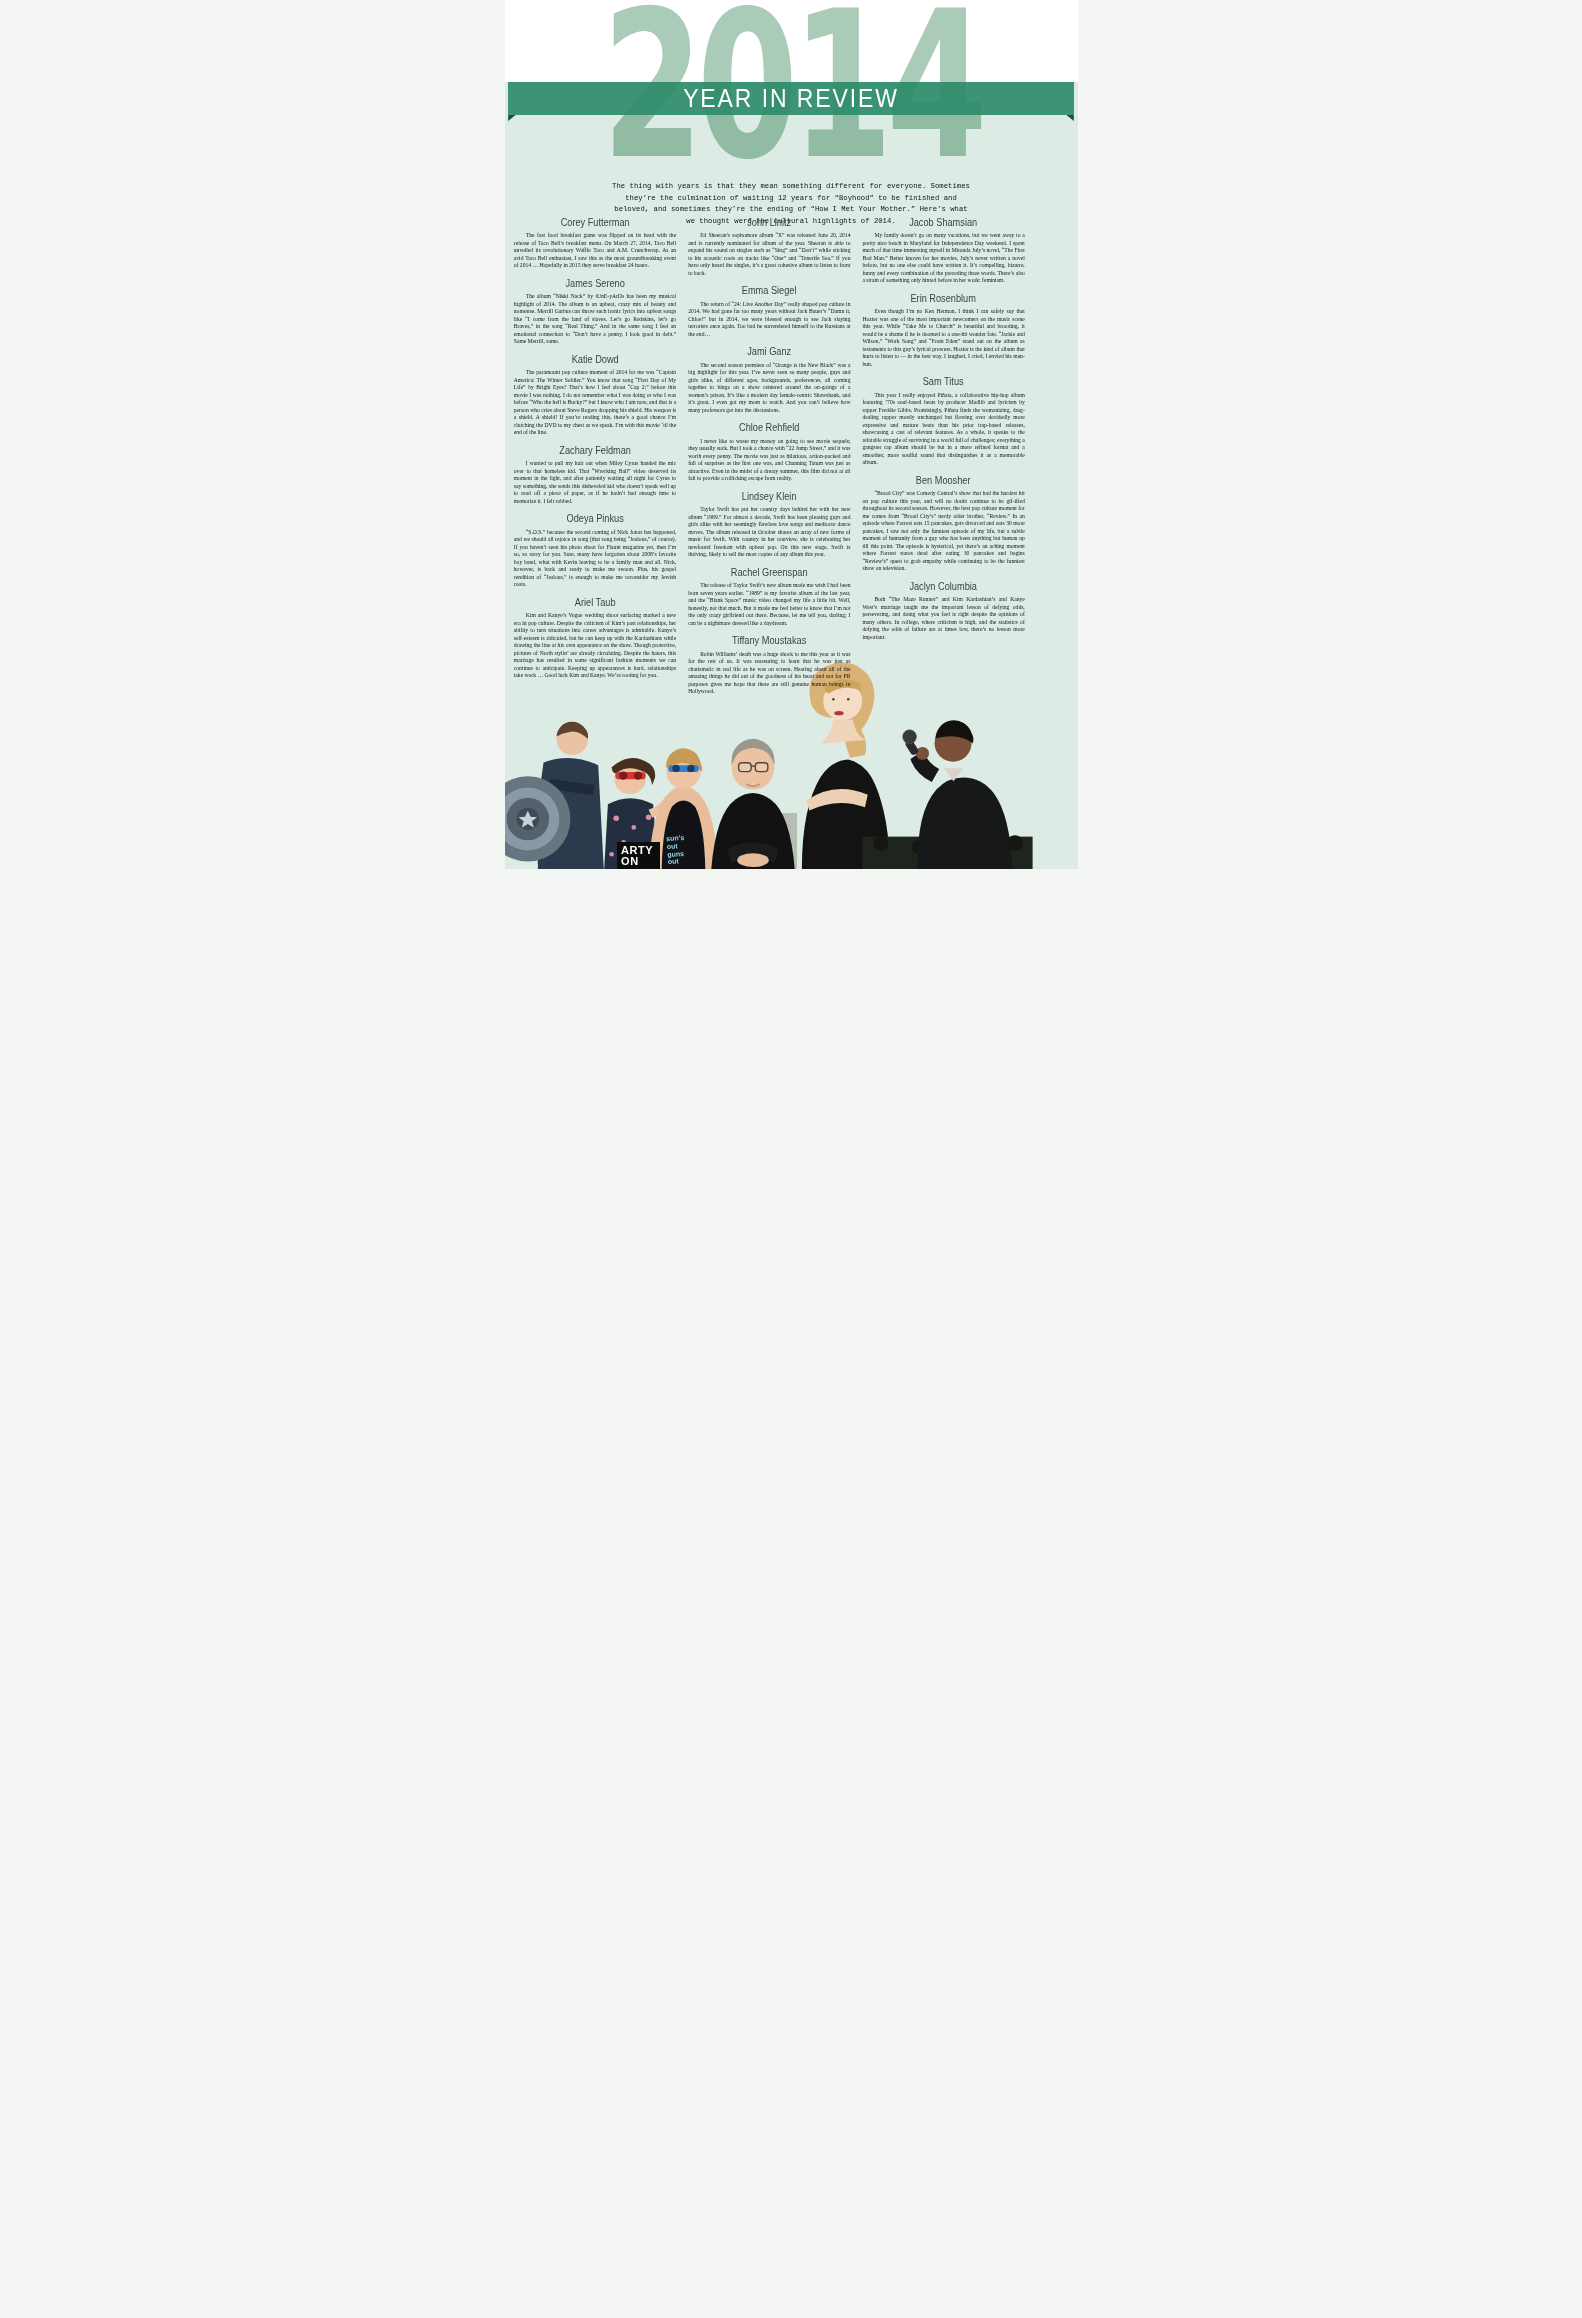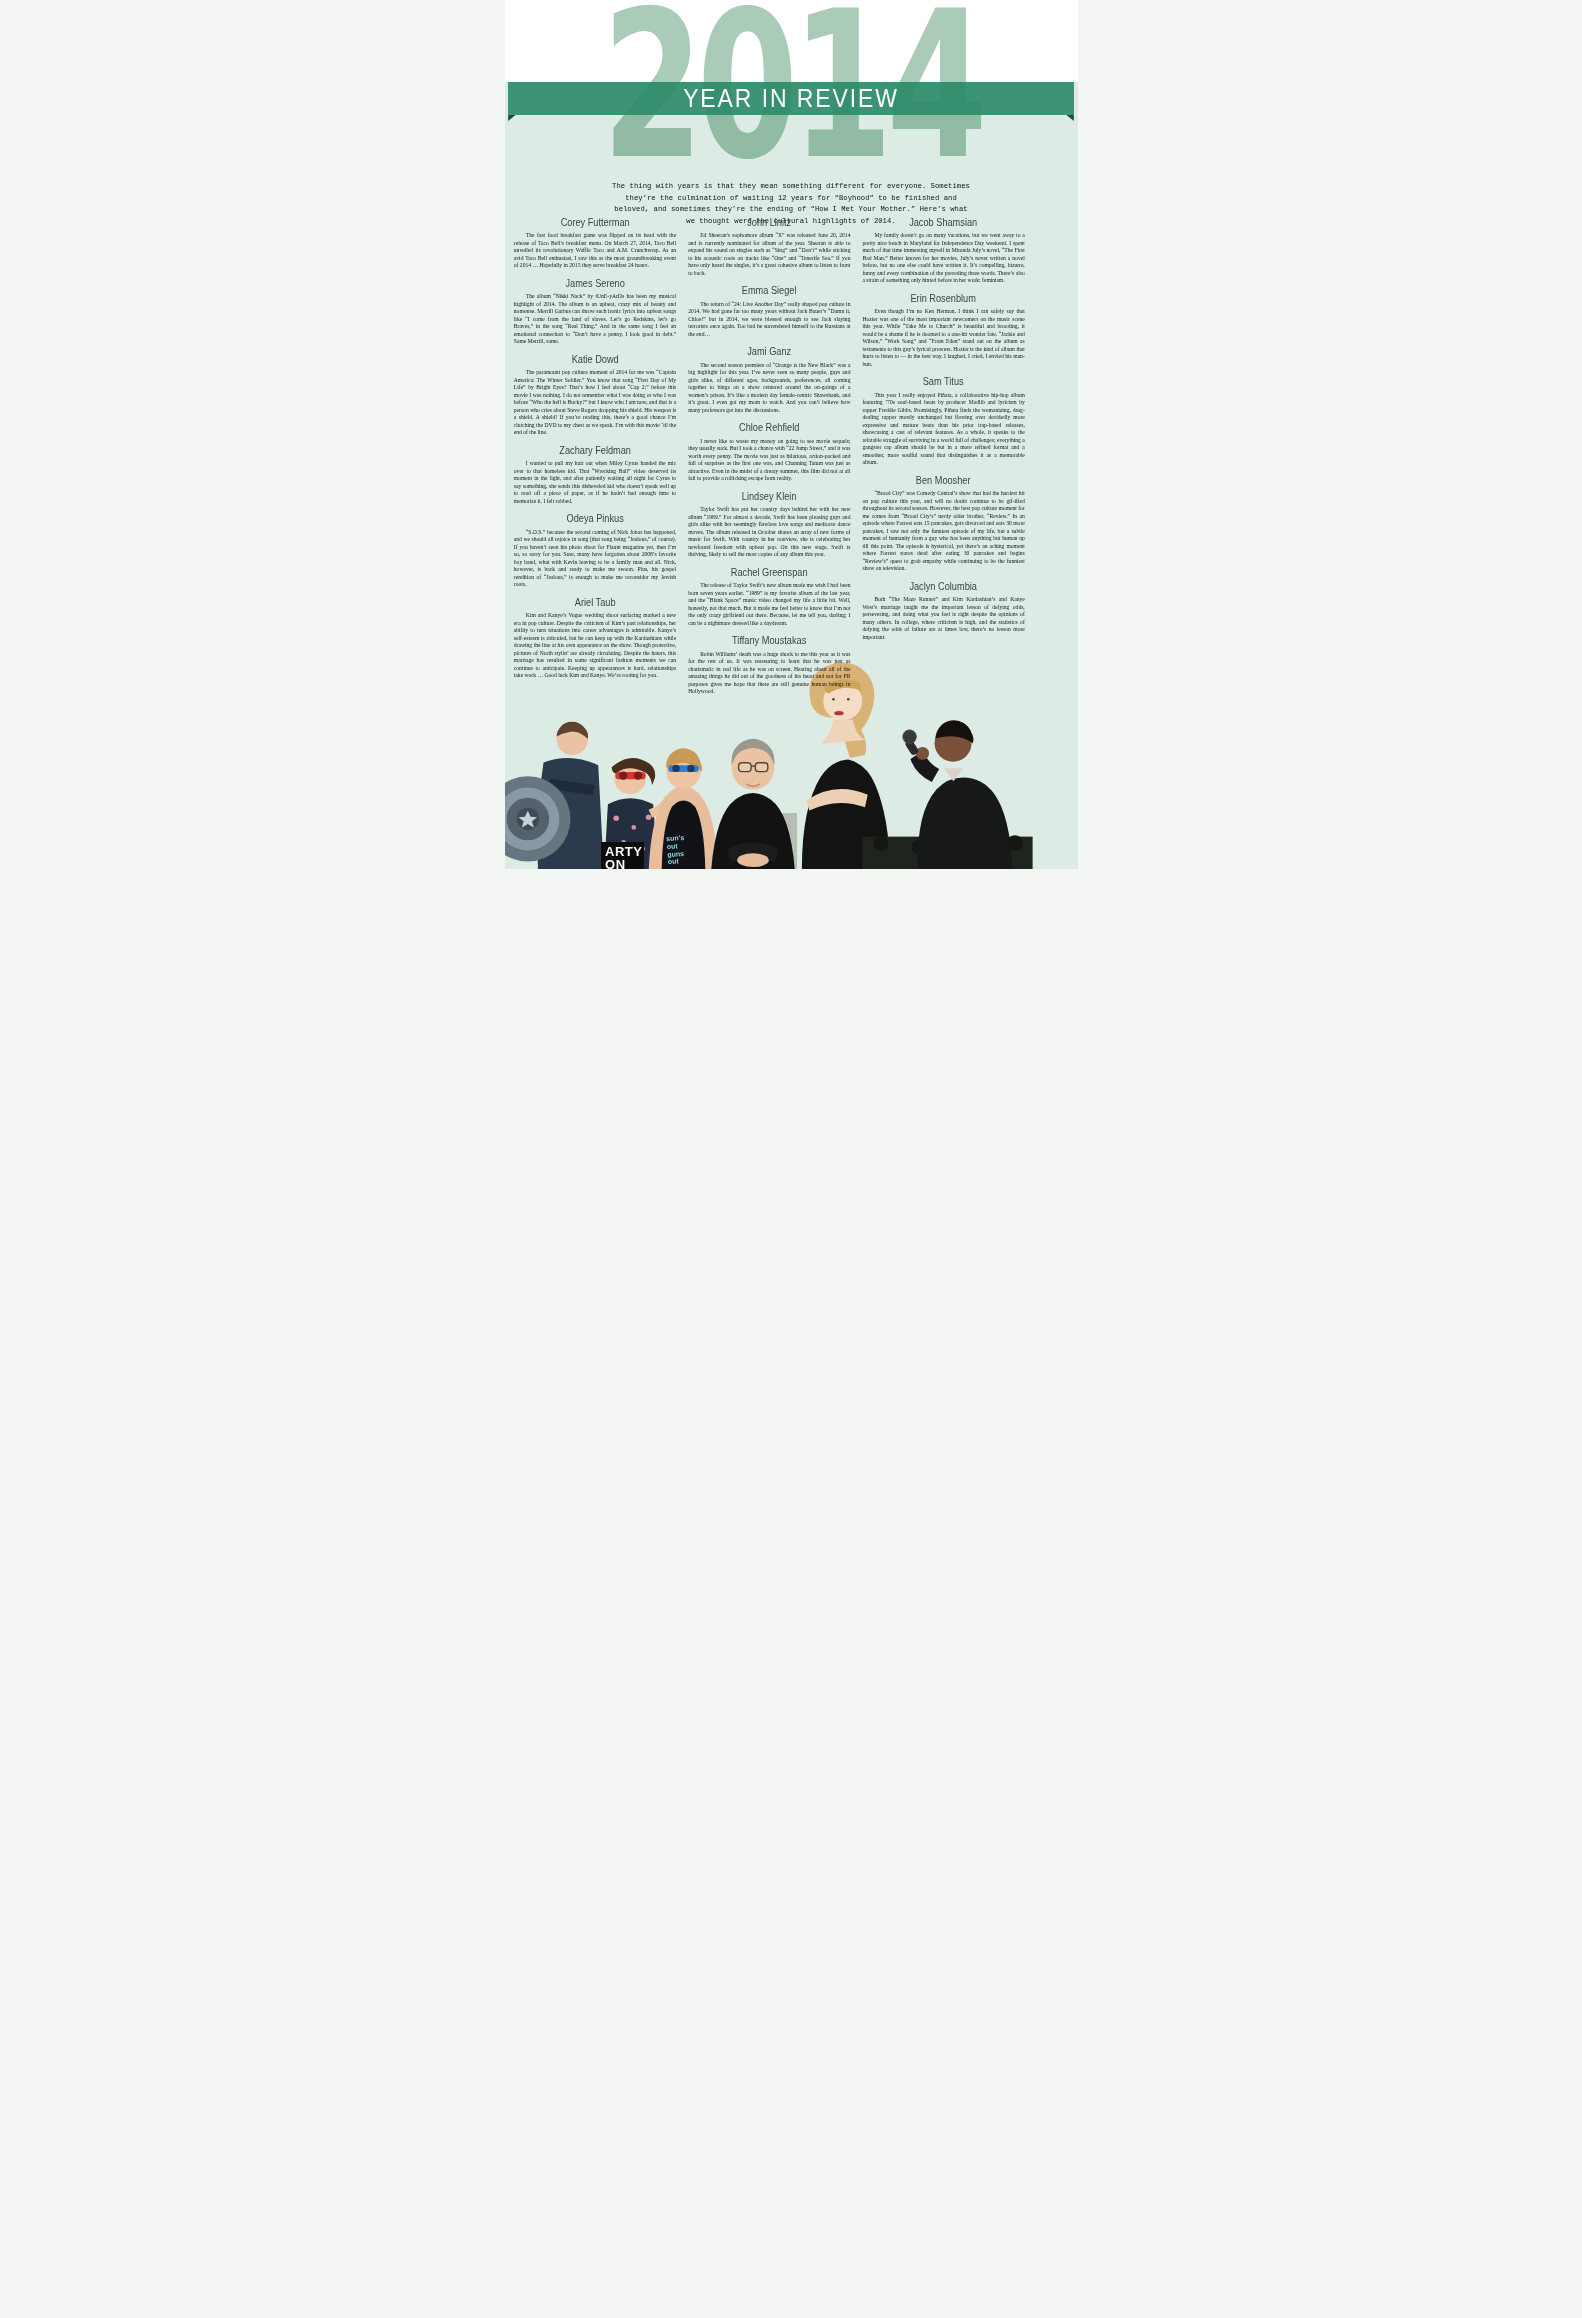--- a/index.html
+++ b/index.html
@@ -24,22 +24,22 @@
   .cols{position:absolute;top:217px;left:9.3px;width:511px;display:flex;gap:12px;z-index:2;}
   .col{width:167px;}
   .article{margin:0 0 8.3px 0;}
   .author{margin:0 0 3.2px 0;text-align:center;font-family:"Liberation Sans",sans-serif;font-weight:400;
           font-size:9.7px;line-height:12px;color:#3e4340;transform:scale(.95,1.14);}
   .body{margin:0;text-align:justify;text-indent:12px;font-size:5.6px;line-height:7.5px;color:#161616;}
   
   .collage{position:absolute;left:0;bottom:0;width:100%;height:218px;z-index:1;overflow:hidden;}
   .collage svg{position:absolute;bottom:0;}
   .bg-sliver{position:absolute;left:260px;bottom:0;width:32px;height:56px;background:#b7bdb2;}
-  .shirt-text{position:absolute;left:96px;bottom:0;width:43px;height:27px;background:#0c0c0c;color:#fff;
-      font-family:"Liberation Sans",sans-serif;font-weight:bold;font-size:13px;line-height:1.05;
+  .shirt-text{position:absolute;left:112px;bottom:0;width:43px;height:27px;background:#0c0c0c;color:#fff;
+      font-family:"Liberation Sans",sans-serif;font-weight:bold;font-size:11px;line-height:1.05;
       letter-spacing:0.5px;padding:2.8px 1.9px 0 4.6px;box-sizing:border-box;}
   .tank-text{position:absolute;left:162px;bottom:3.7px;width:32px;color:#8ed9ec;
       font-family:"Liberation Sans",sans-serif;font-weight:bold;font-size:7px;line-height:1.12;
       transform:rotate(-4deg);}
   .tank-text span{display:block;}
 </style>
 </head>
 <body>
 
 <div class="page">

